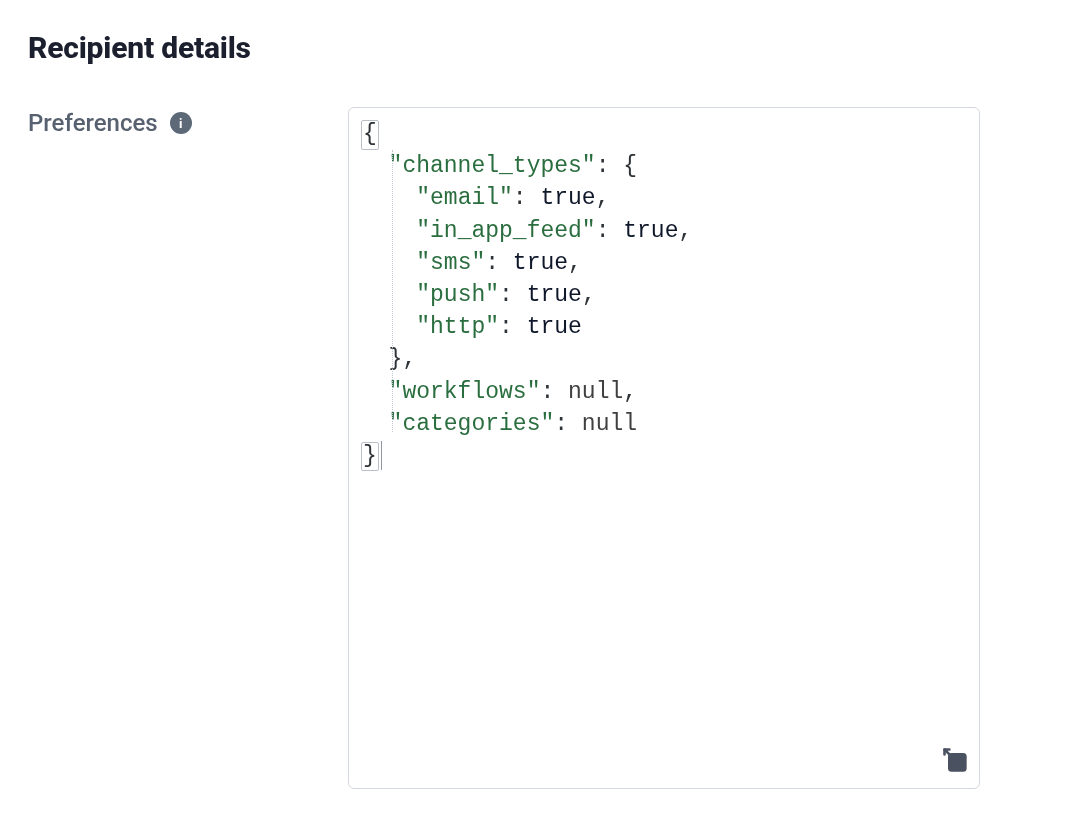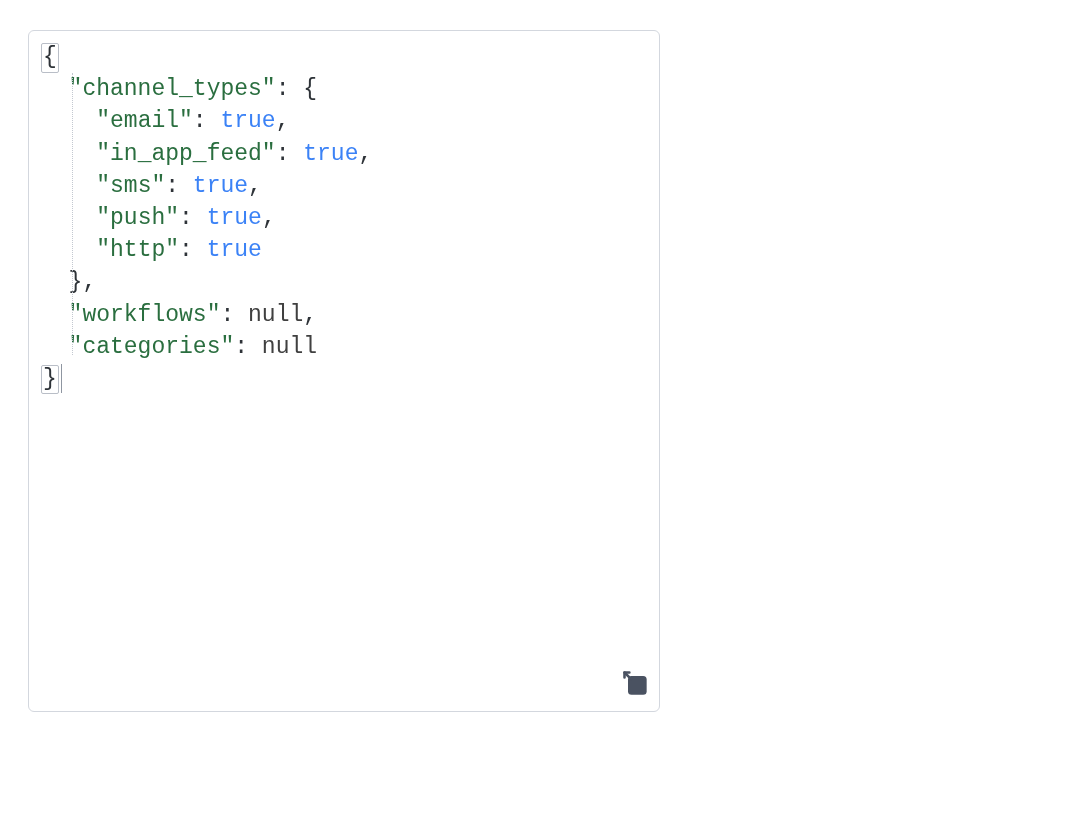--- a/index.html
+++ b/index.html
@@ -55,21 +55,21 @@
     .code {
       font-family: "SFMono-Regular", ui-monospace, Menlo, Consolas, "Liberation Mono", monospace;
       font-size: 23px;
       line-height: 1.4;
       color: #2e3338;
       white-space: pre;
     }
     
     .tk-prop  { color: #2a6e3f; }     
     .tk-punc  { color: #2e3338; }     
-    .tk-bool  { color: #3b82f6; }     
+    .tk-bool  { color: #0f172a; }     
     .tk-null  { color: #404040; }     
     
     .brace-hl {
       display: inline-block;
       padding: 0 1px;
       border: 1px solid #b9bec7;
       border-radius: 2px;
       line-height: 1.2;
     }
     
@@ -96,22 +96,27 @@
       right: 10px;
       bottom: 14px;
       width: 28px; height: 28px;
     }
     .resize svg { display: block; }
   </style>
 </head>
 <body>
 
 <div class="page">
+  <h2 class="section-title">Recipient details</h2>
 
   <div class="row">
+    <div class="label-col">
+      <span class="label-text">Preferences</span>
+      <span class="info-icon">i</span>
+    </div>
 
     <div class="editor-col">
       <div class="editor">
         <div class="guide"></div>
 <pre class="code"><span class="brace-hl tk-punc">{</span>
   <span class="tk-prop">"channel_types"</span><span class="tk-punc">: {</span>
     <span class="tk-prop">"email"</span><span class="tk-punc">: </span><span class="tk-bool">true</span><span class="tk-punc">,</span>
     <span class="tk-prop">"in_app_feed"</span><span class="tk-punc">: </span><span class="tk-bool">true</span><span class="tk-punc">,</span>
     <span class="tk-prop">"sms"</span><span class="tk-punc">: </span><span class="tk-bool">true</span><span class="tk-punc">,</span>
     <span class="tk-prop">"push"</span><span class="tk-punc">: </span><span class="tk-bool">true</span><span class="tk-punc">,</span>

